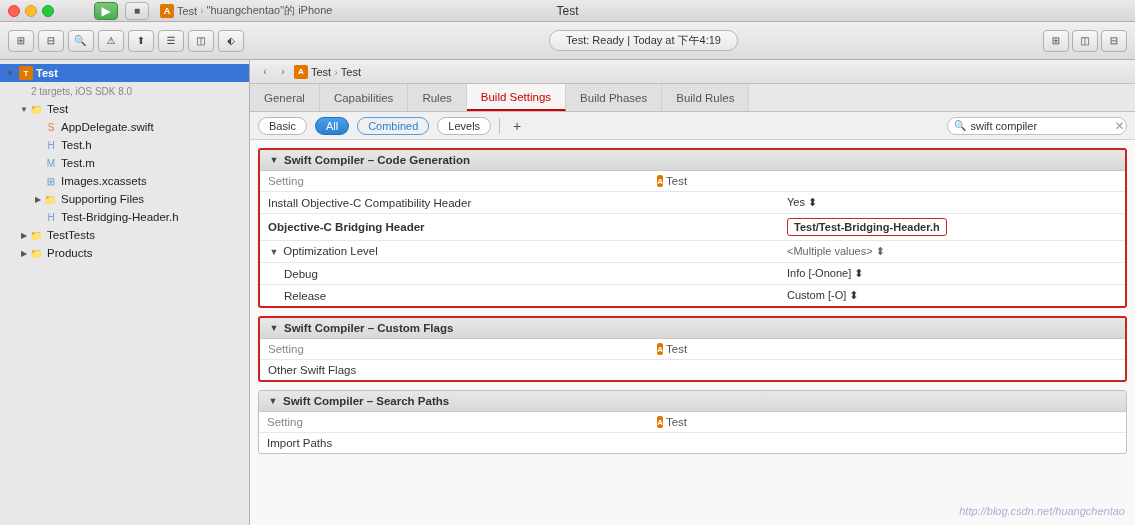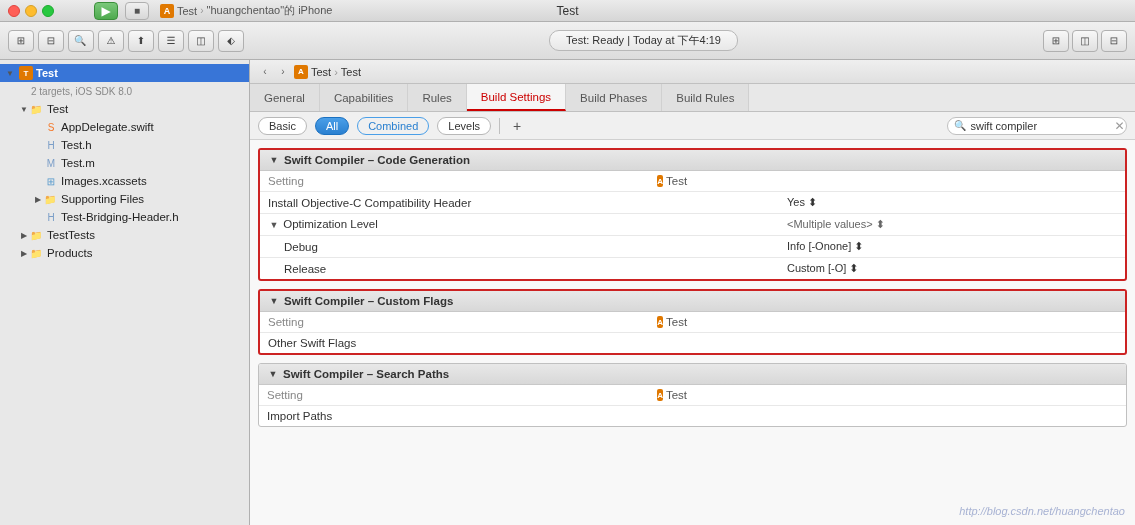--- a/index.html
+++ b/index.html
@@ -583,20 +583,29 @@
               <span>Install Objective-C Compatibility Header</span>
             </td>
             <td></td>
             <td class="col-value">
               <span class="value-stepper">
                 <span>Yes ⬍</span>
               </span>
             </td>
           </tr>
           <tr>
+            <td class="col-setting bold">
+              <span style="font-weight:600;">Objective-C Bridging Header</span>
+            </td>
+            <td></td>
+            <td class="col-value">
+              <span class="value-box">Test/Test-Bridging-Header.h</span>
+            </td>
+          </tr>
+          <tr>
             <td class="col-setting">
               <span class="disclosure" style="font-size:9px;">▼</span>
               <span>Optimization Level</span>
             </td>
             <td></td>
             <td class="col-value">
               <span class="multiple-values">&lt;Multiple values&gt; ⬍</span>
             </td>
           </tr>
           <tr>

